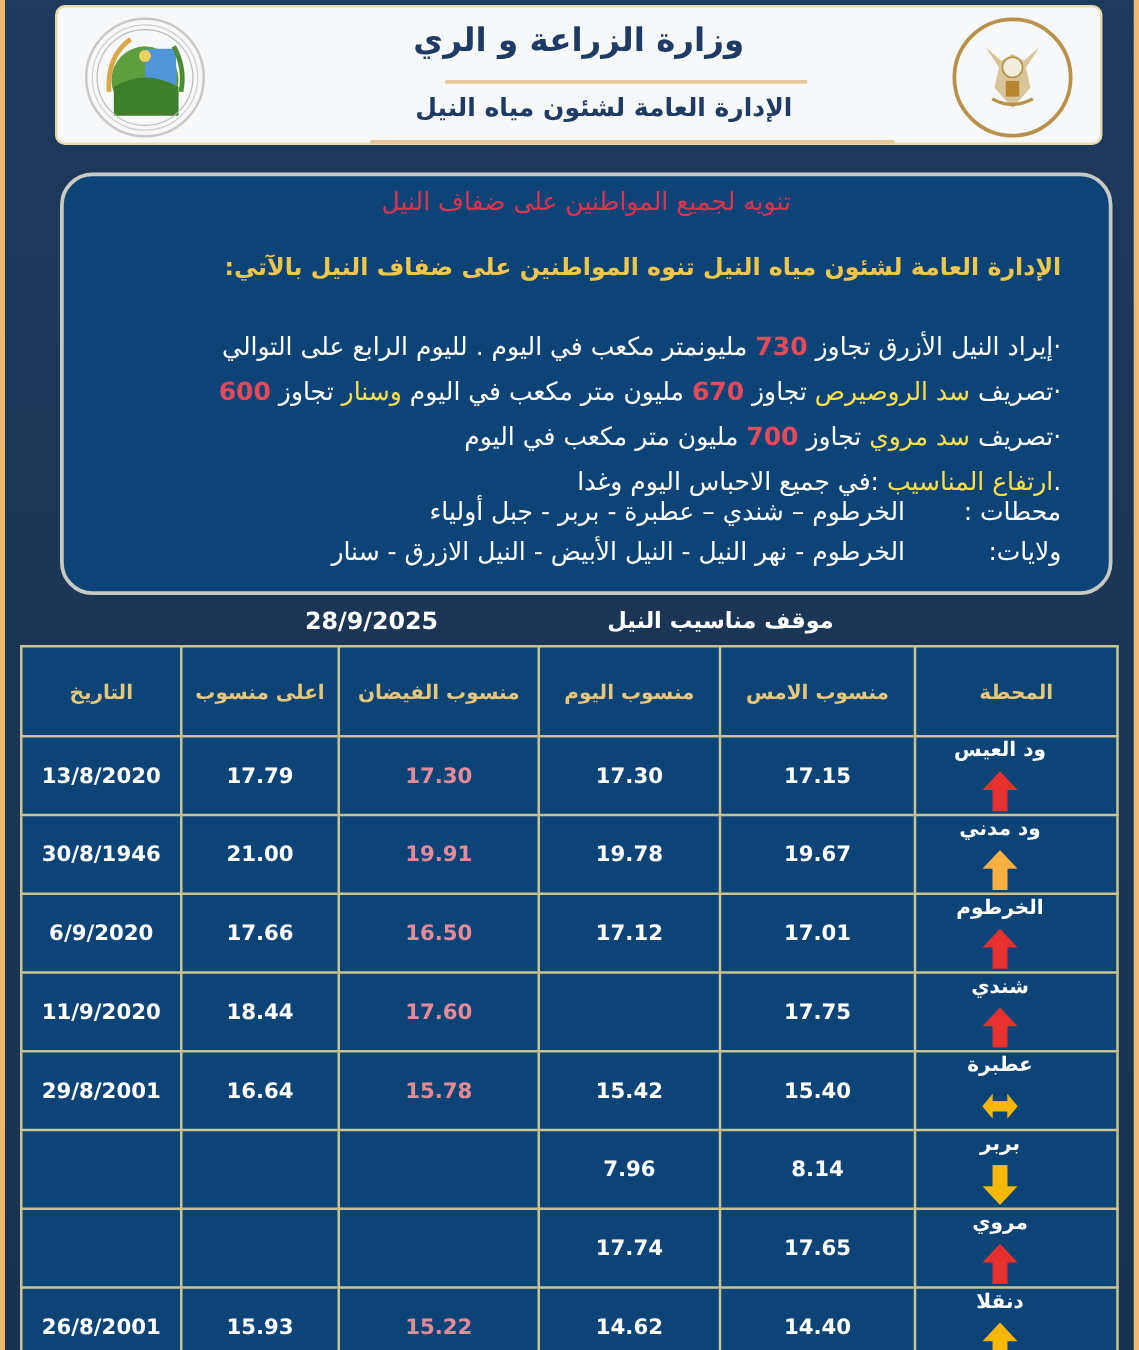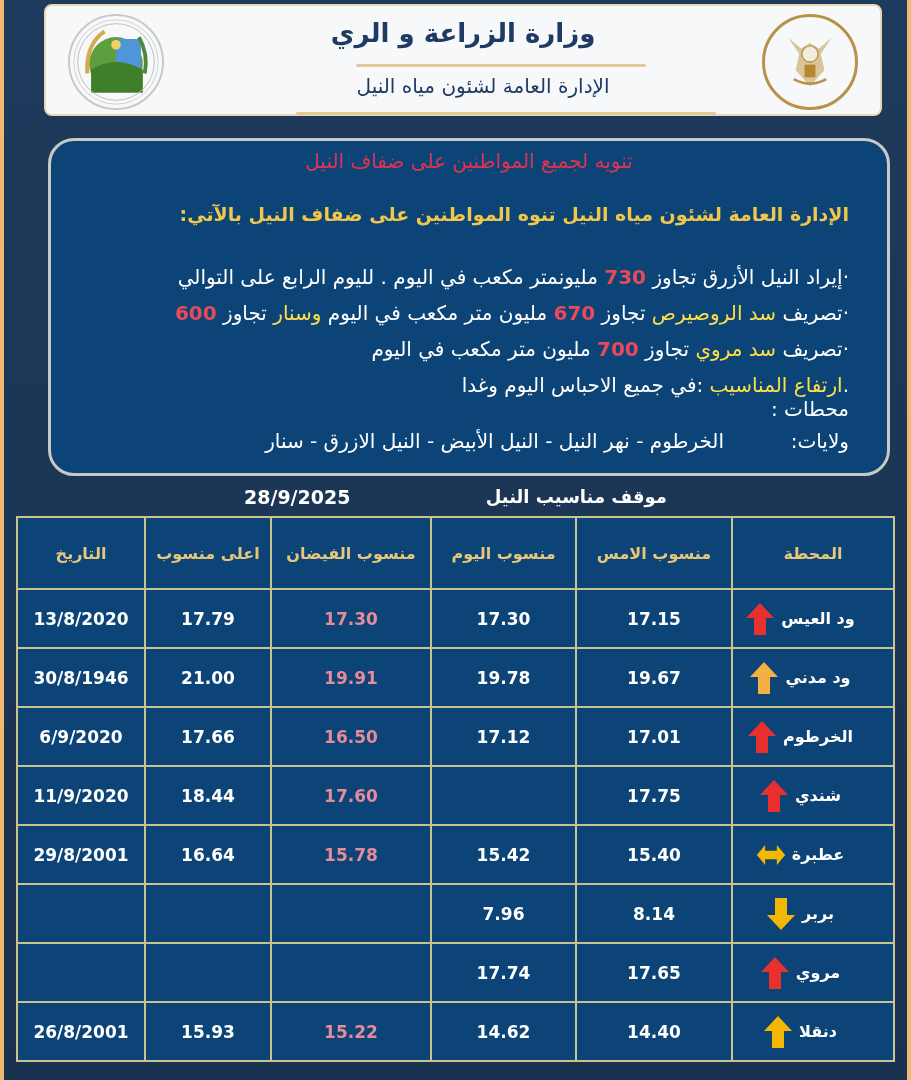--- a/index.html
+++ b/index.html
@@ -45,21 +45,21 @@
     font-family: "DejaVu Sans", sans-serif;
     font-weight: bold; font-size: 26px; color: #1f3b63;
   }
   .title-line1 {
     position: absolute; left: 310px; top: 58px; width: 290px; height: 3px;
     background: #e3c99a; border-radius: 2px;
   }
   .dept-title {
     position: absolute; left: 0; right: 0; top: 68px;
     text-align: center;
-    font-weight: normal; font-size: 20px; color: #1f3b63;
+    font-weight: bold; font-size: 20px; color: #1f3b63;
     padding-left: 40px;
   }
   .title-line2 {
     position: absolute; left: 250px; top: 106px; width: 420px; height: 3px;
     background: #e3c99a; border-radius: 2px;
   }
   
   .notice {
     position: absolute; left: 44px; top: 138px; width: 842px; height: 338px;
     background: #0d4477;
@@ -116,22 +116,22 @@
     height: 72px;
     color: #e6c77a; font-weight: bold; font-size: 16px;
   }
   .levels td {
     height: 59px;
     color: #ffffff; font-weight: bold; font-size: 17px;
   }
   .levels td.flood { color: #e58b9a; }
   .levels td.num { direction: ltr; }
   .station-cell {
-    display: flex; align-items: center; justify-content: center;
-    gap: 6px; padding-right: 26px; 
+    display: flex; align-items: center; justify-content: flex-start;
+    gap: 6px; padding-right: 26px; flex-direction: column;
   }
   .station-name { font-size: 16px; color: #ffffff; font-weight: bold; }
   .arrow { width: 30px; height: 36px; display: inline-block; }
 </style>
 </head>
 <body>
 
 <div class="frame">
 
   <div class="header">
@@ -178,20 +178,21 @@
         <span>·تصريف </span><span class="hl-gold">سد مروي</span><span> تجاوز </span><span class="hl-red">700</span><span> مليون متر مكعب في اليوم</span>
       </div>
       <div class="line">
         <span>.</span><span class="hl-gold">ارتفاع المناسيب</span><span> :في جميع الاحباس اليوم وغدا</span>
       </div>
     </div>
 
     <div class="notice-list">
       <div class="row">
         <span class="lbl">محطات :</span>
+        <span>الخرطوم – شندي – عطبرة  - بربر - جبل أولياء</span>
       </div>
       <div class="row">
         <span class="lbl">ولايات:</span>
         <span>الخرطوم - نهر النيل - النيل الأبيض - النيل الازرق - سنار</span>
       </div>
     </div>
   </div>
 
   <div class="table-caption">
     <span class="title">موقف مناسيب النيل</span>

